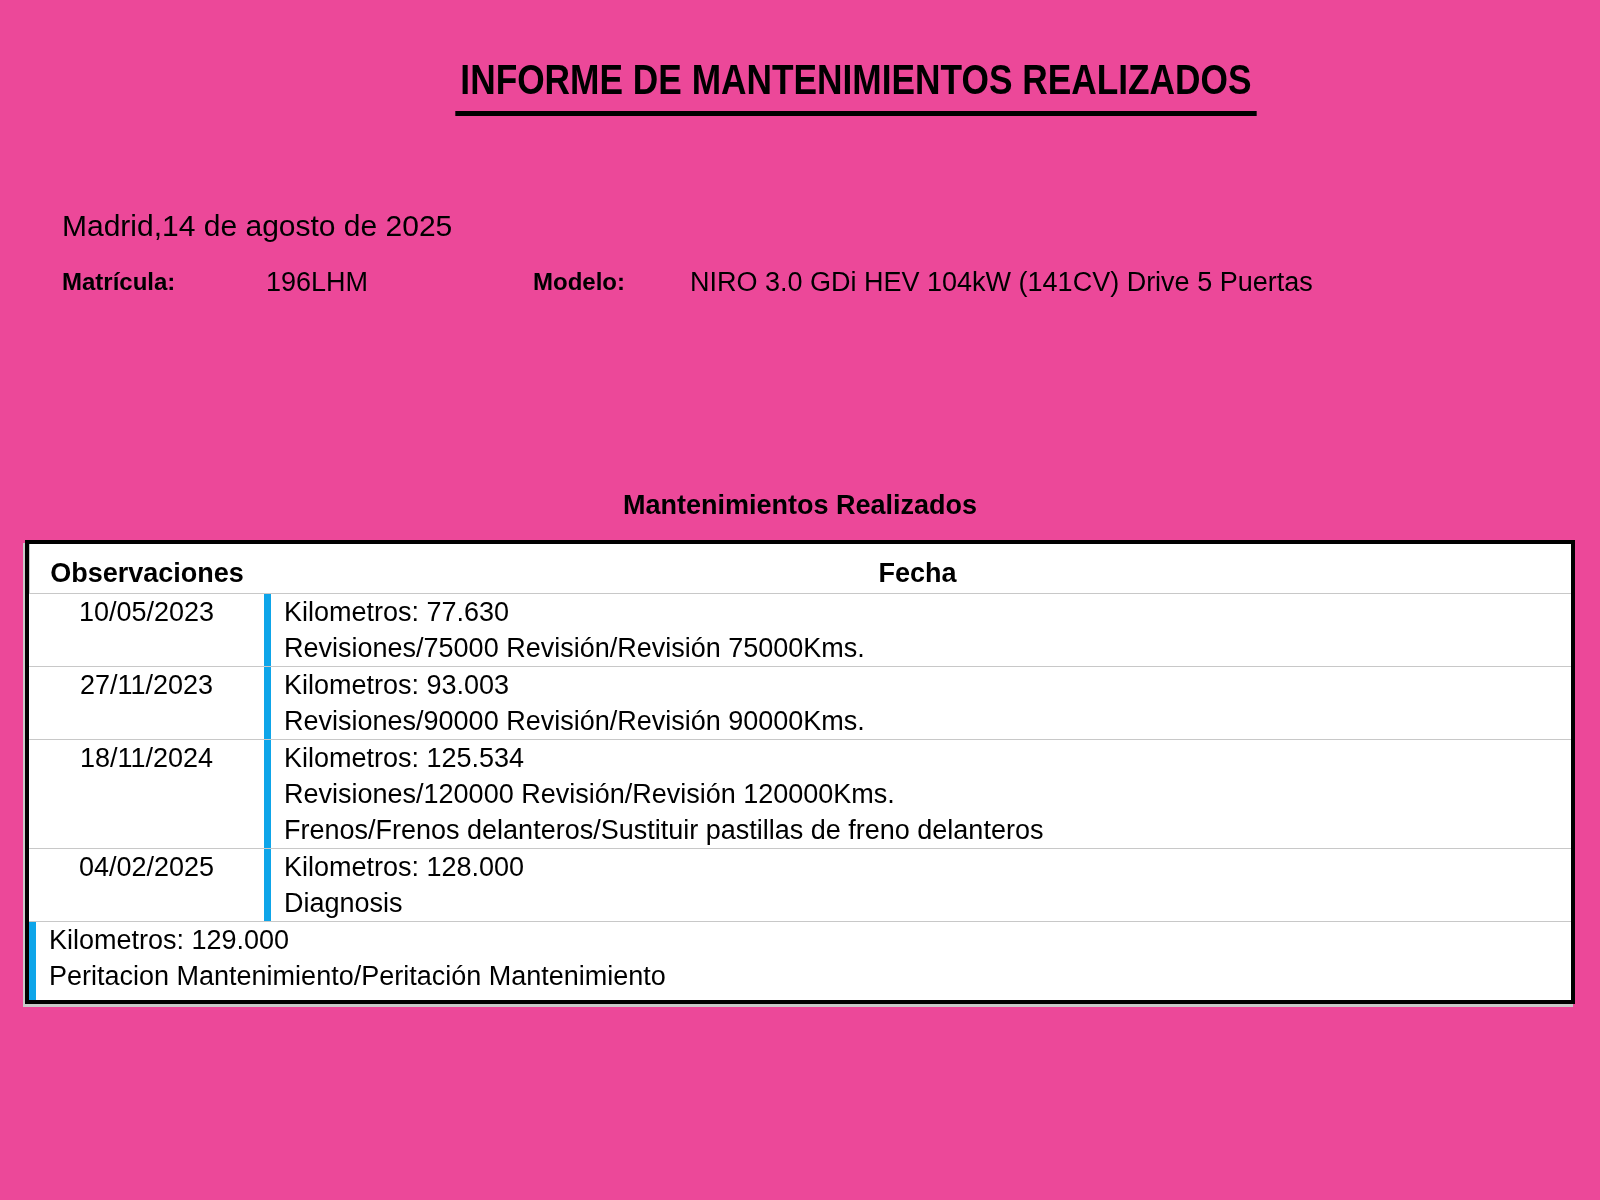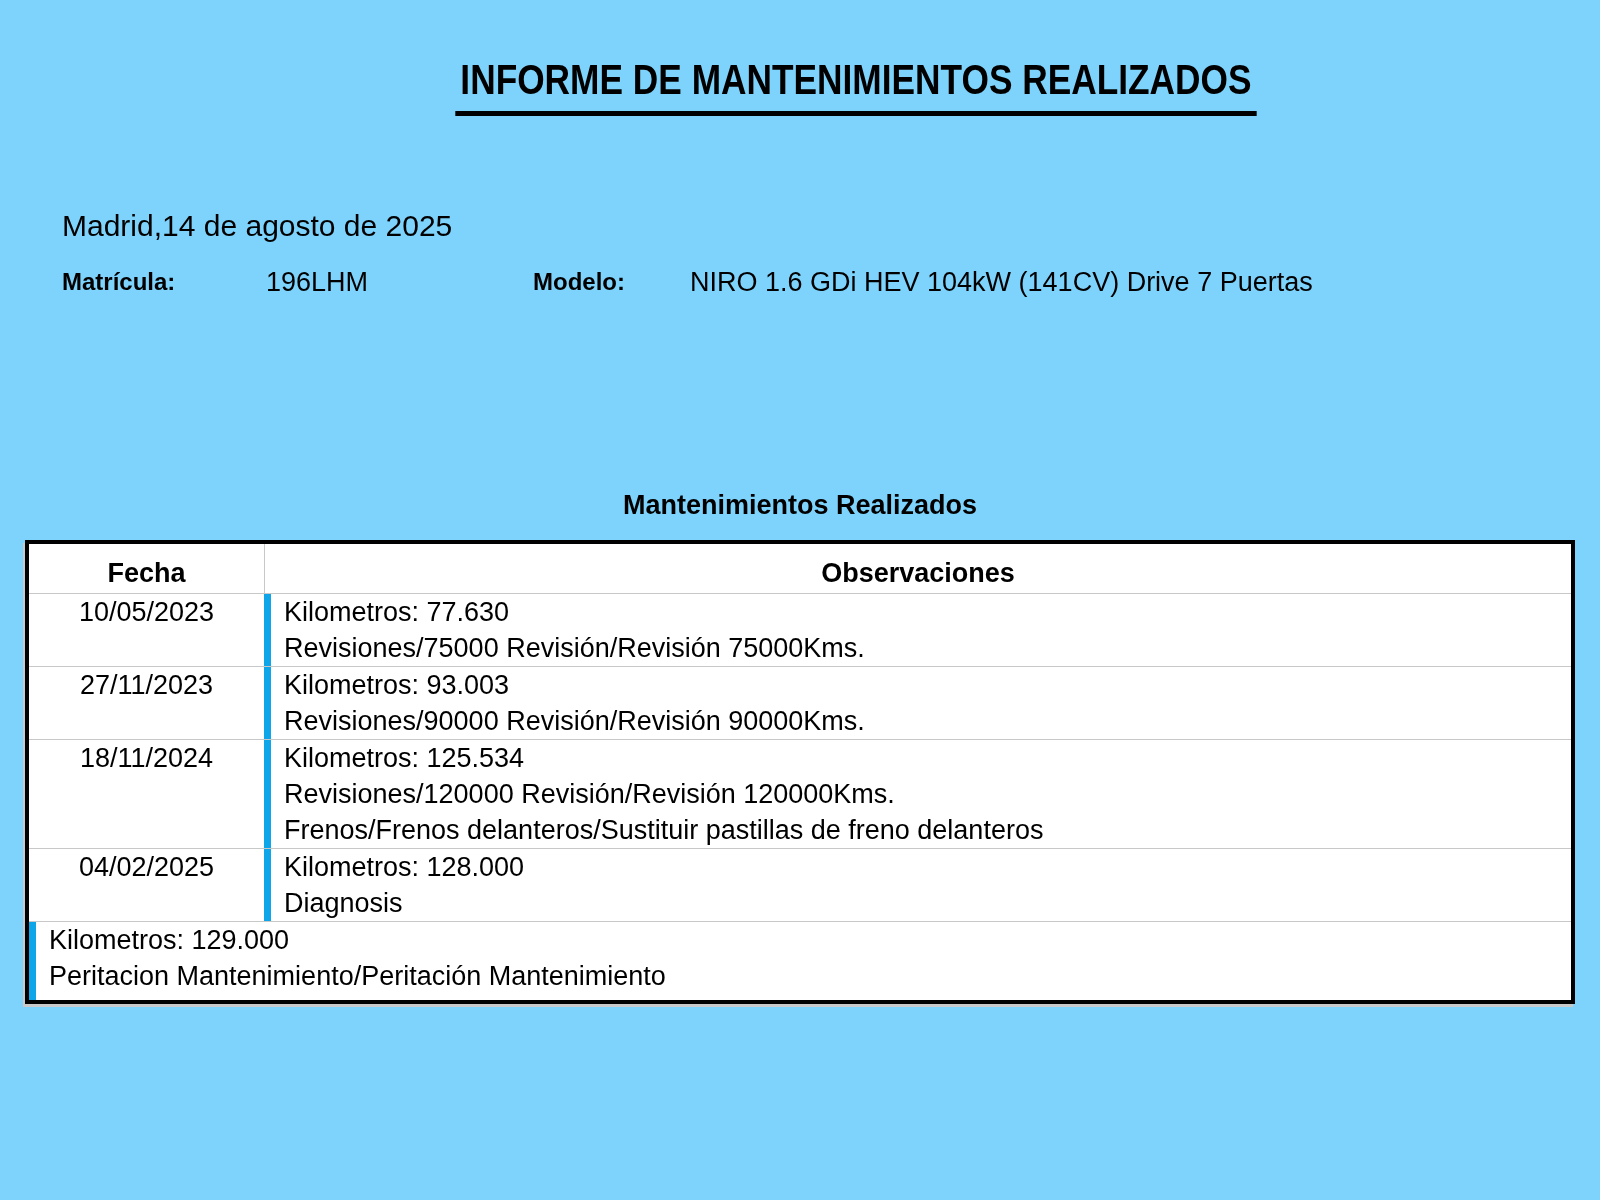--- a/index.html
+++ b/index.html
@@ -4,21 +4,21 @@
 <style>
   html, body {
     margin: 0;
     padding: 0;
     background: #ffffff;
   }
   .page {
     position: relative;
     width: 1600px;
     height: 1200px;
-    background: #7dd3fc;
+    background: #ec4899;
     font-family: "Liberation Sans", "DejaVu Sans", sans-serif;
     color: #000000;
     overflow: hidden;
   }
 
   
   .title-wrap {
     position: absolute;
     top: 56px;
     left: 56px;
@@ -137,28 +137,28 @@
   <div class="title-wrap">
     <span class="doc-title">INFORME DE MANTENIMIENTOS REALIZADOS</span>
   </div>
 
   <div class="date-line">Madrid,14 de agosto de 2025</div>
 
   <div class="field-label lbl-matricula">Matrícula:</div>
   <div class="field-value val-matricula">196LHM</div>
 
   <div class="field-label lbl-modelo">Modelo:</div>
-  <div class="field-value val-modelo">NIRO 1.6 GDi HEV 104kW (141CV) Drive 7 Puertas</div>
+  <div class="field-value val-modelo">NIRO 3.0 GDi HEV 104kW (141CV) Drive 5 Puertas</div>
 
   <div class="section-title">Mantenimientos Realizados</div>
 
   <div class="mtable">
     <div class="thead">
+      <div class="th th-obs">Observaciones</div>
       <div class="th th-fecha">Fecha</div>
-      <div class="th th-obs">Observaciones</div>
     </div>
     <div>
   <div class="mrow">
     <div class="cell-date">10/05/2023</div>
     <div class="cell-obs">
             <div class="obs-line">Kilometros: 77.630</div>
             <div class="obs-line">Revisiones/75000 Revisión/Revisión 75000Kms.</div>
           </div>
   </div>
 

